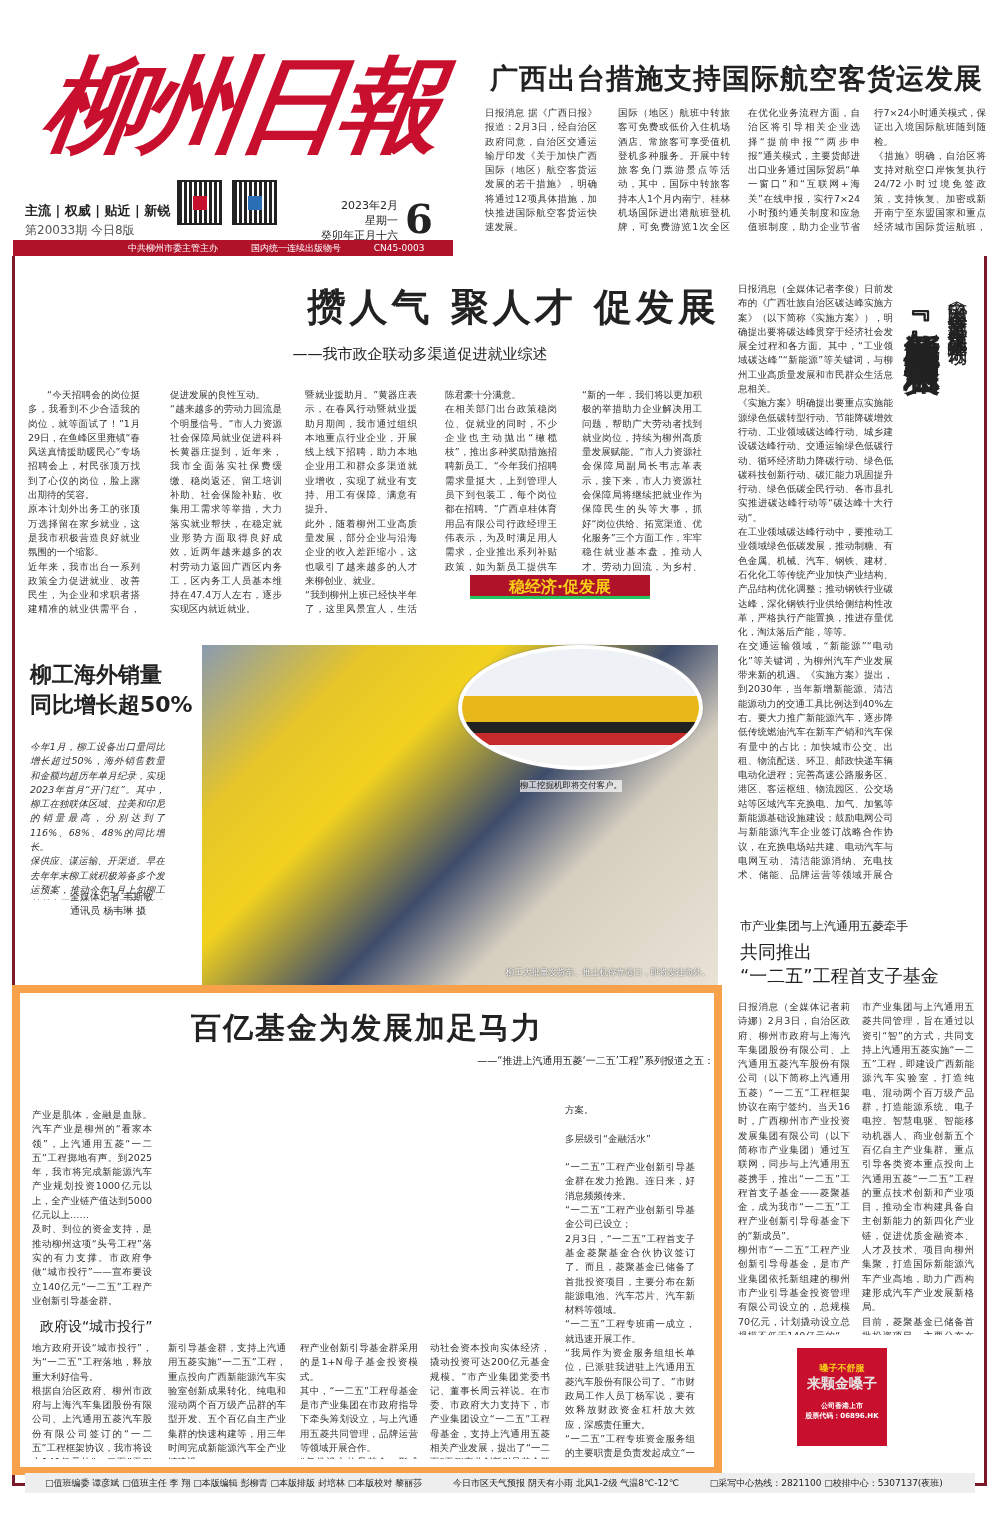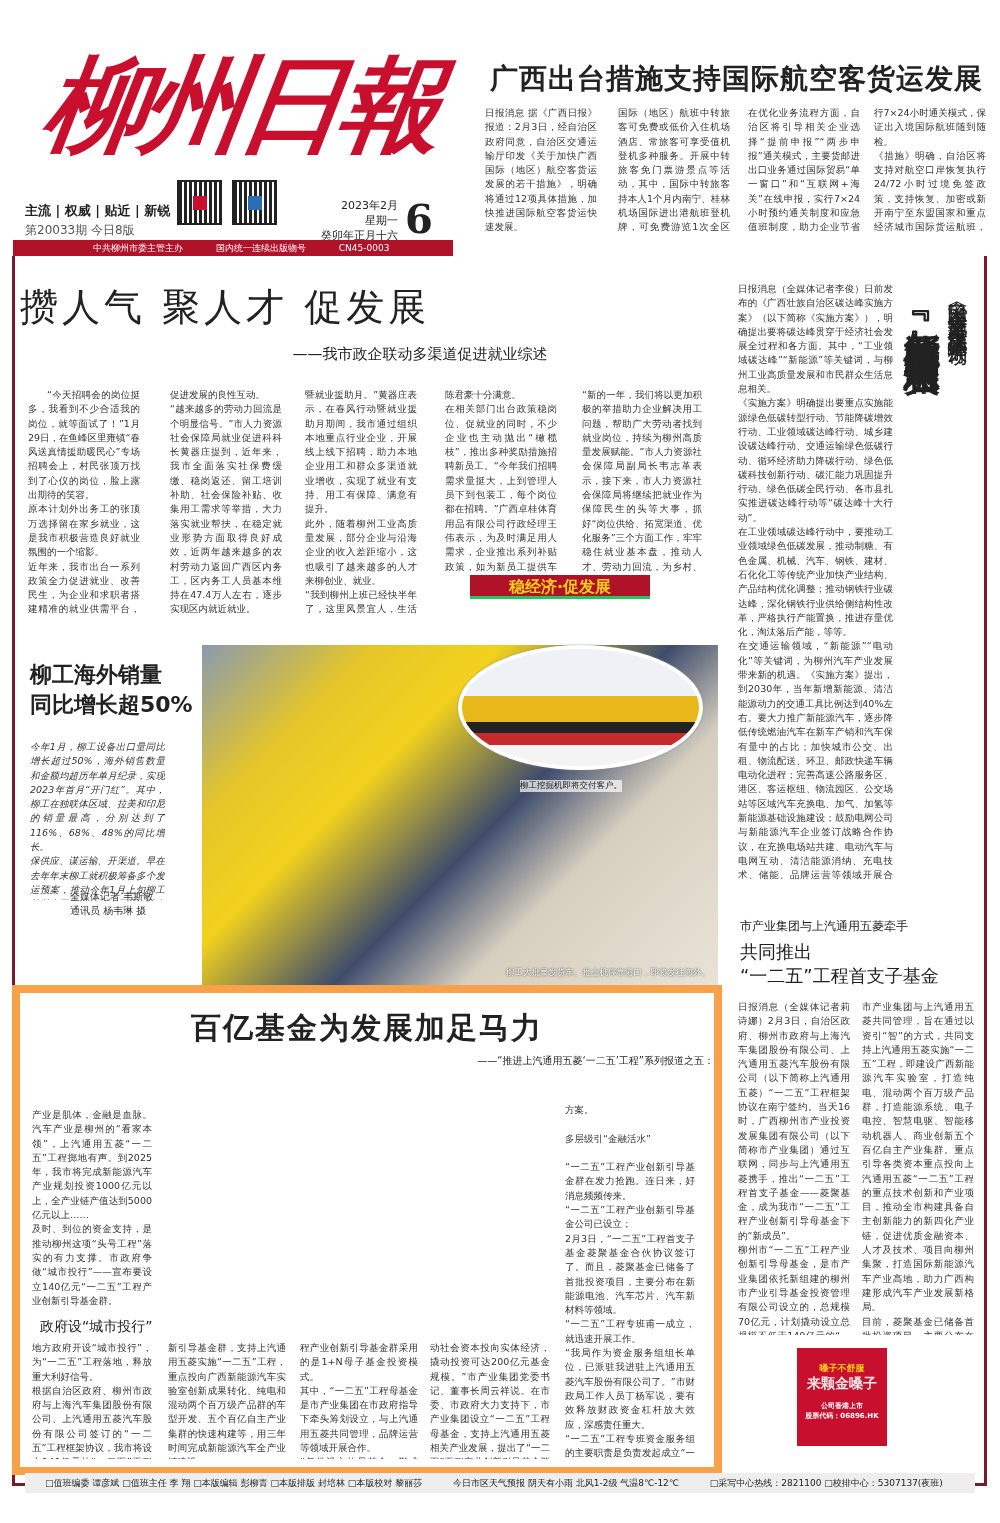--- a/index.html
+++ b/index.html
@@ -8,25 +8,25 @@
 .masthead-title{left:45px;top:45px;width:400px;height:120px;color:#c8102e;font-family:"DejaVu Serif","Liberation Serif",serif;font-size:104px;font-weight:bold;font-style:italic;letter-spacing:-6px;line-height:120px;transform:skewX(-8deg)}
 .slogan{left:25px;top:202px;font-size:13px;font-weight:bold;font-family:"DejaVu Serif",serif}
 .issue{left:25px;top:222px;font-size:12px;color:#555}
 .qr{width:45px;height:45px;background:
  repeating-linear-gradient(90deg,#222 0 3px,#fff 3px 5px),#222;border:2px solid #222;position:relative}
 .qr::after{content:"";position:absolute;left:14px;top:14px;width:14px;height:14px;background:#c8102e}
 .qr2::after{background:#2a6fb5}
 .qr-label{font-size:7px;color:#333;text-align:center;margin-top:20px}
 .date{left:303px;top:198px;font-size:11px;text-align:right;line-height:15px;width:95px}
 .pageno{left:405px;top:195px;font-size:40px;font-weight:bold;font-family:"DejaVu Serif",serif}
-.redbar{left:13px;top:240px;width:440px;height:16px;background:#b0122a;color:#fff;font-size:9px;line-height:16px;padding-left:80px;word-spacing:30px}
+.redbar{left:13px;top:240px;width:440px;height:16px;background:#b0122a;color:#fff;font-size:9px;line-height:16px;padding-left:115px;word-spacing:30px}
 .topnews-title{left:490px;top:60px;font-size:28px;font-weight:bold;letter-spacing:1px}
 .col{font-size:9.5px;line-height:14.3px;text-align:justify;color:#333;overflow:hidden}
 .frame{left:12px;top:256px;width:975px;height:1230px;border:3px solid #7a1a2a;border-top:none}
-h1.main{left:20px;top:282px;width:700px;text-align:left;font-size:38px;font-weight:normal;font-family:"DejaVu Serif",serif;letter-spacing:4px}
+h1.main{left:20px;top:282px;width:700px;text-align:right;font-size:38px;font-weight:bold;font-family:"DejaVu Serif",serif;letter-spacing:4px}
 .subtitle{left:20px;top:345px;width:700px;text-align:center;font-size:15px;padding-left:100px}
 .banner{left:470px;top:575px;width:180px;height:24px;background:#b0122a;color:#f7d017;font-weight:bold;font-size:16px;text-align:center;line-height:24px;border-bottom:3px solid #22c55e}
 .liugong-title{left:30px;top:660px;font-size:22px;font-weight:bold;line-height:30px}
 .photo{background:linear-gradient(135deg,#8a9bb0 0%,#e5c52a 20%,#f2d21d 35%,#3e4c6b 55%,#d6cfbf 70%,#e8e3d6 100%)}
 .oval{left:458px;top:645px;width:245px;height:125px;border-radius:50%;background:linear-gradient(180deg,#eef1f5 0%,#eef1f5 40%,#e8b81a 40%,#e8b81a 62%,#222 62%,#222 72%,#c62a2a 72%,#c62a2a 82%,#f4f4f4 82%);border:4px solid #fff;box-shadow:0 0 2px #888}
 .caption{color:#fff;font-size:8.5px;text-shadow:0 0 2px #000}
 .vert-title{font-weight:bold;writing-mode:vertical-rl;letter-spacing:2px}
 .orange-box{left:12px;top:985px;width:710px;height:490px;background:#f7a24a;padding:8px}
 .orange-inner{position:absolute;left:8px;top:8px;right:8px;bottom:8px;background:#fff}
 .fund-title{left:0;top:15px;width:100%;text-align:center;font-size:30px;font-weight:bold;letter-spacing:2px}

